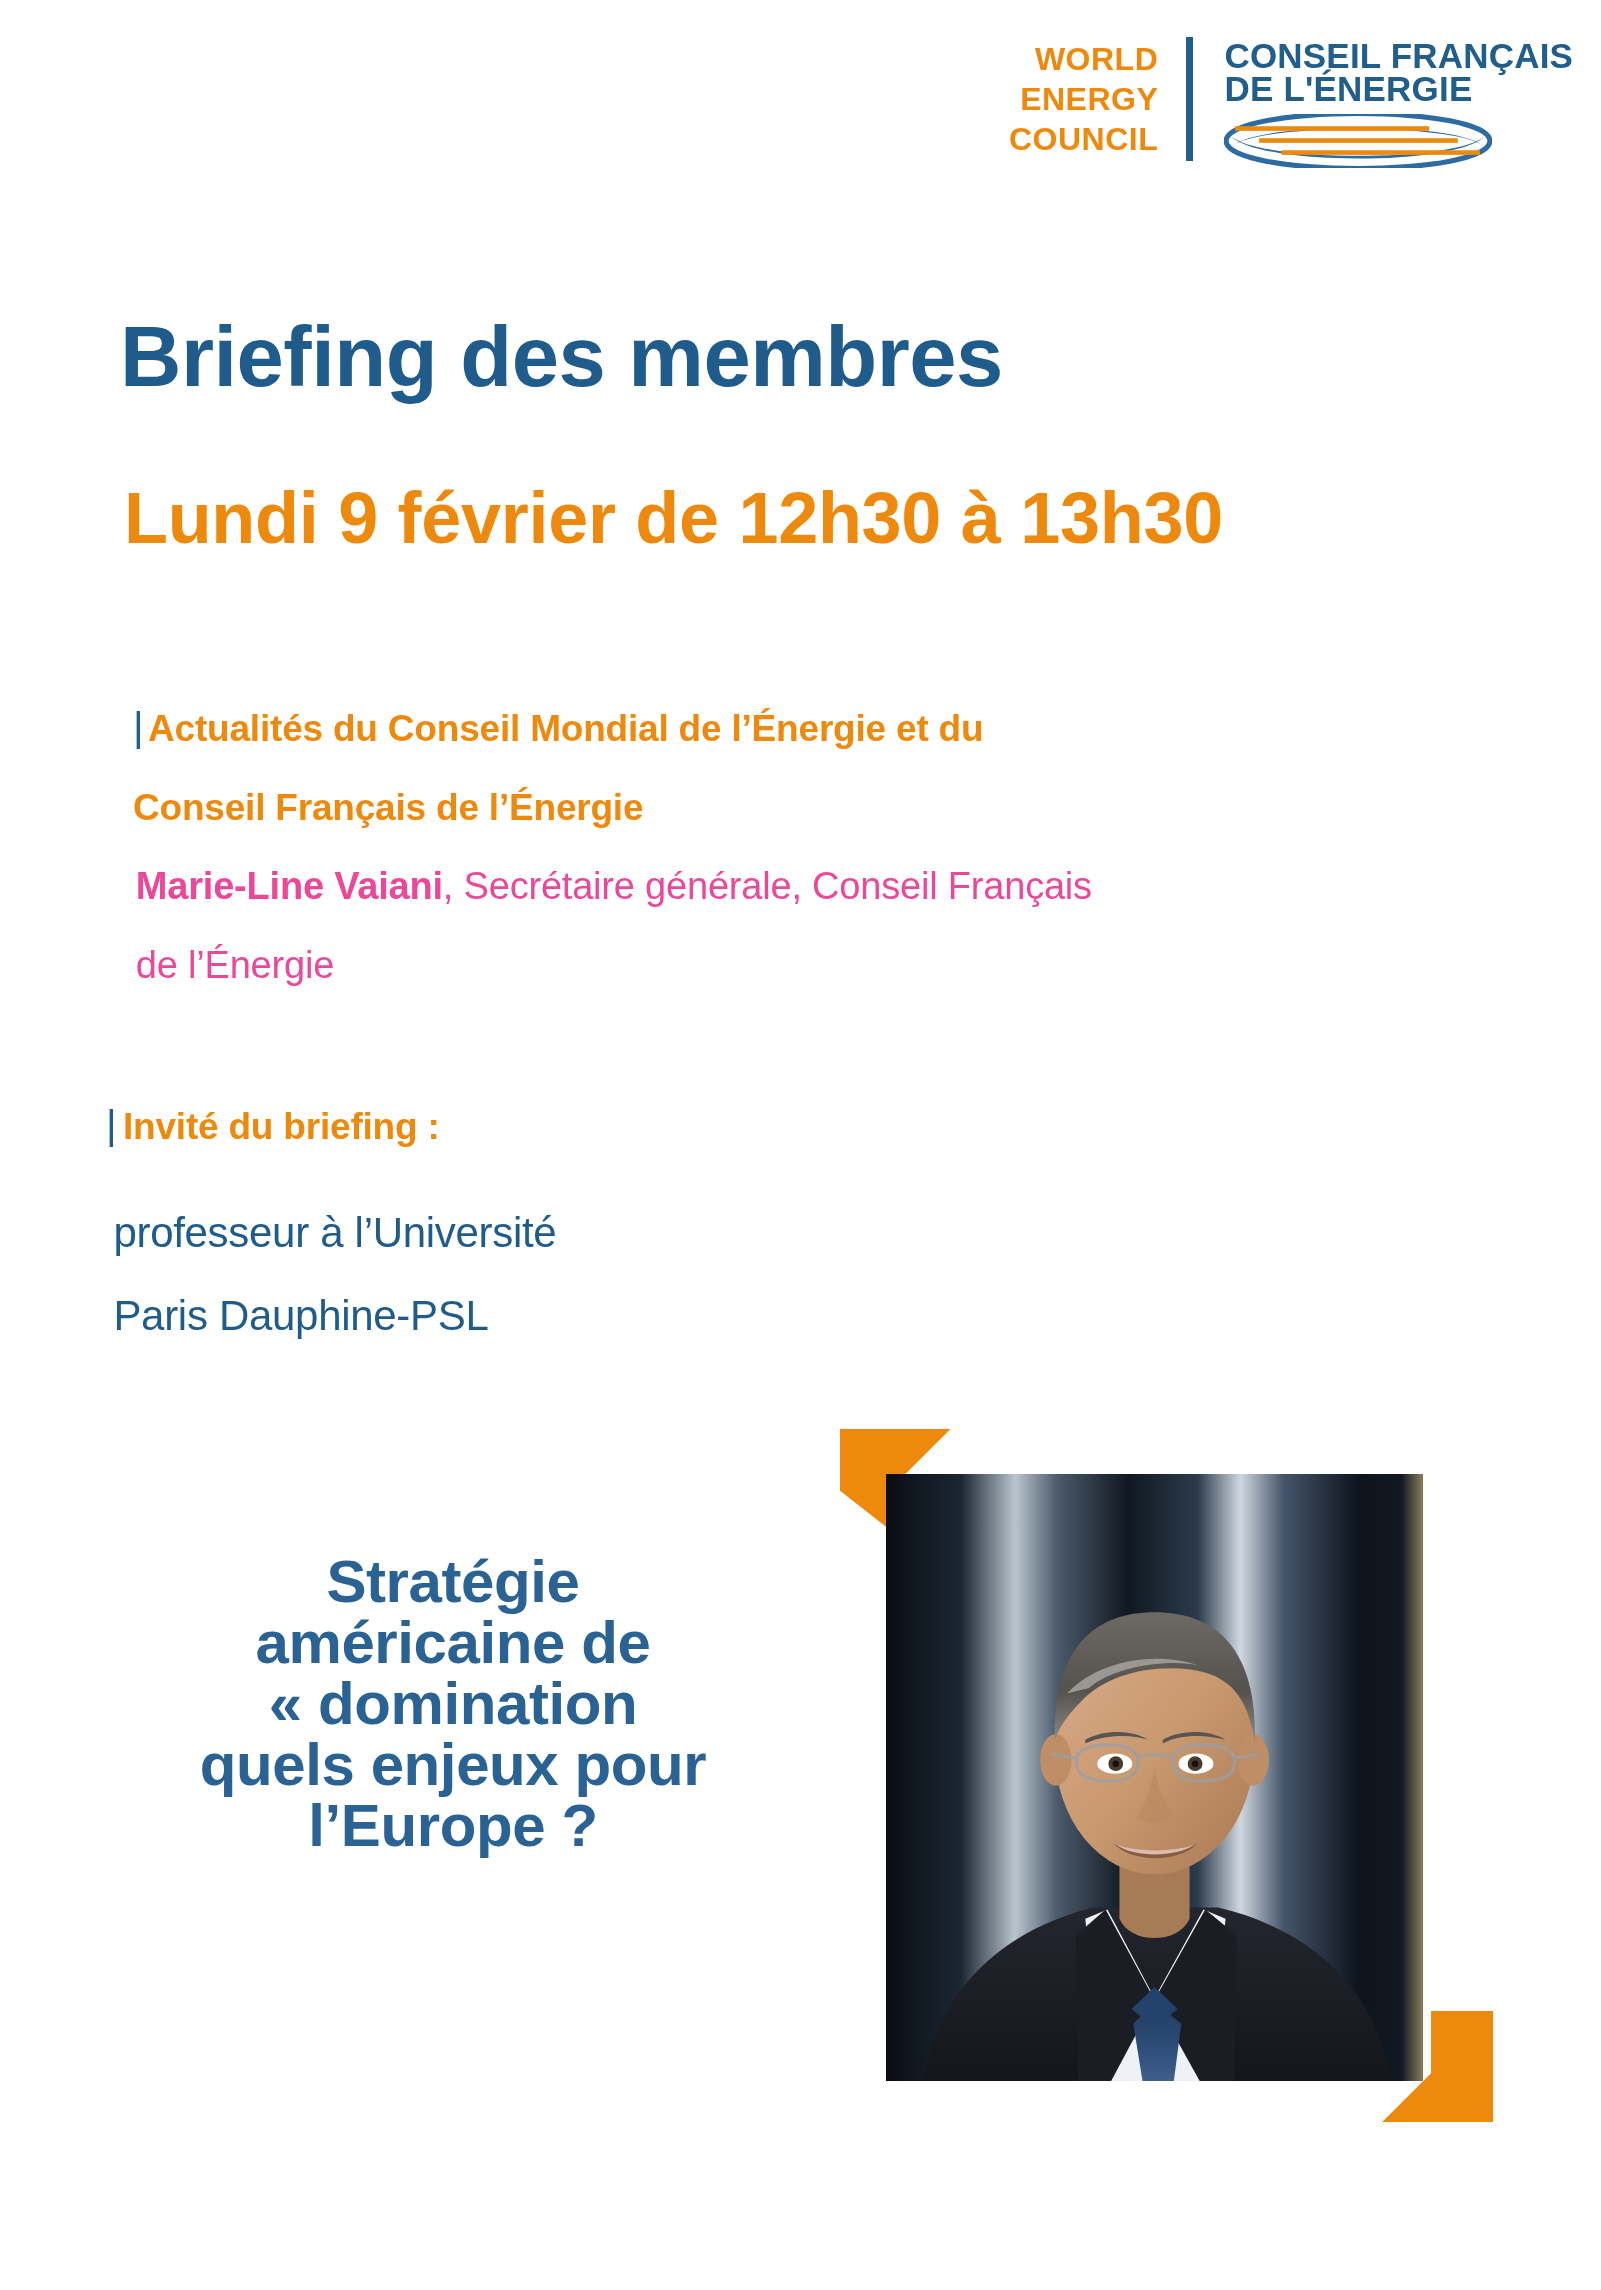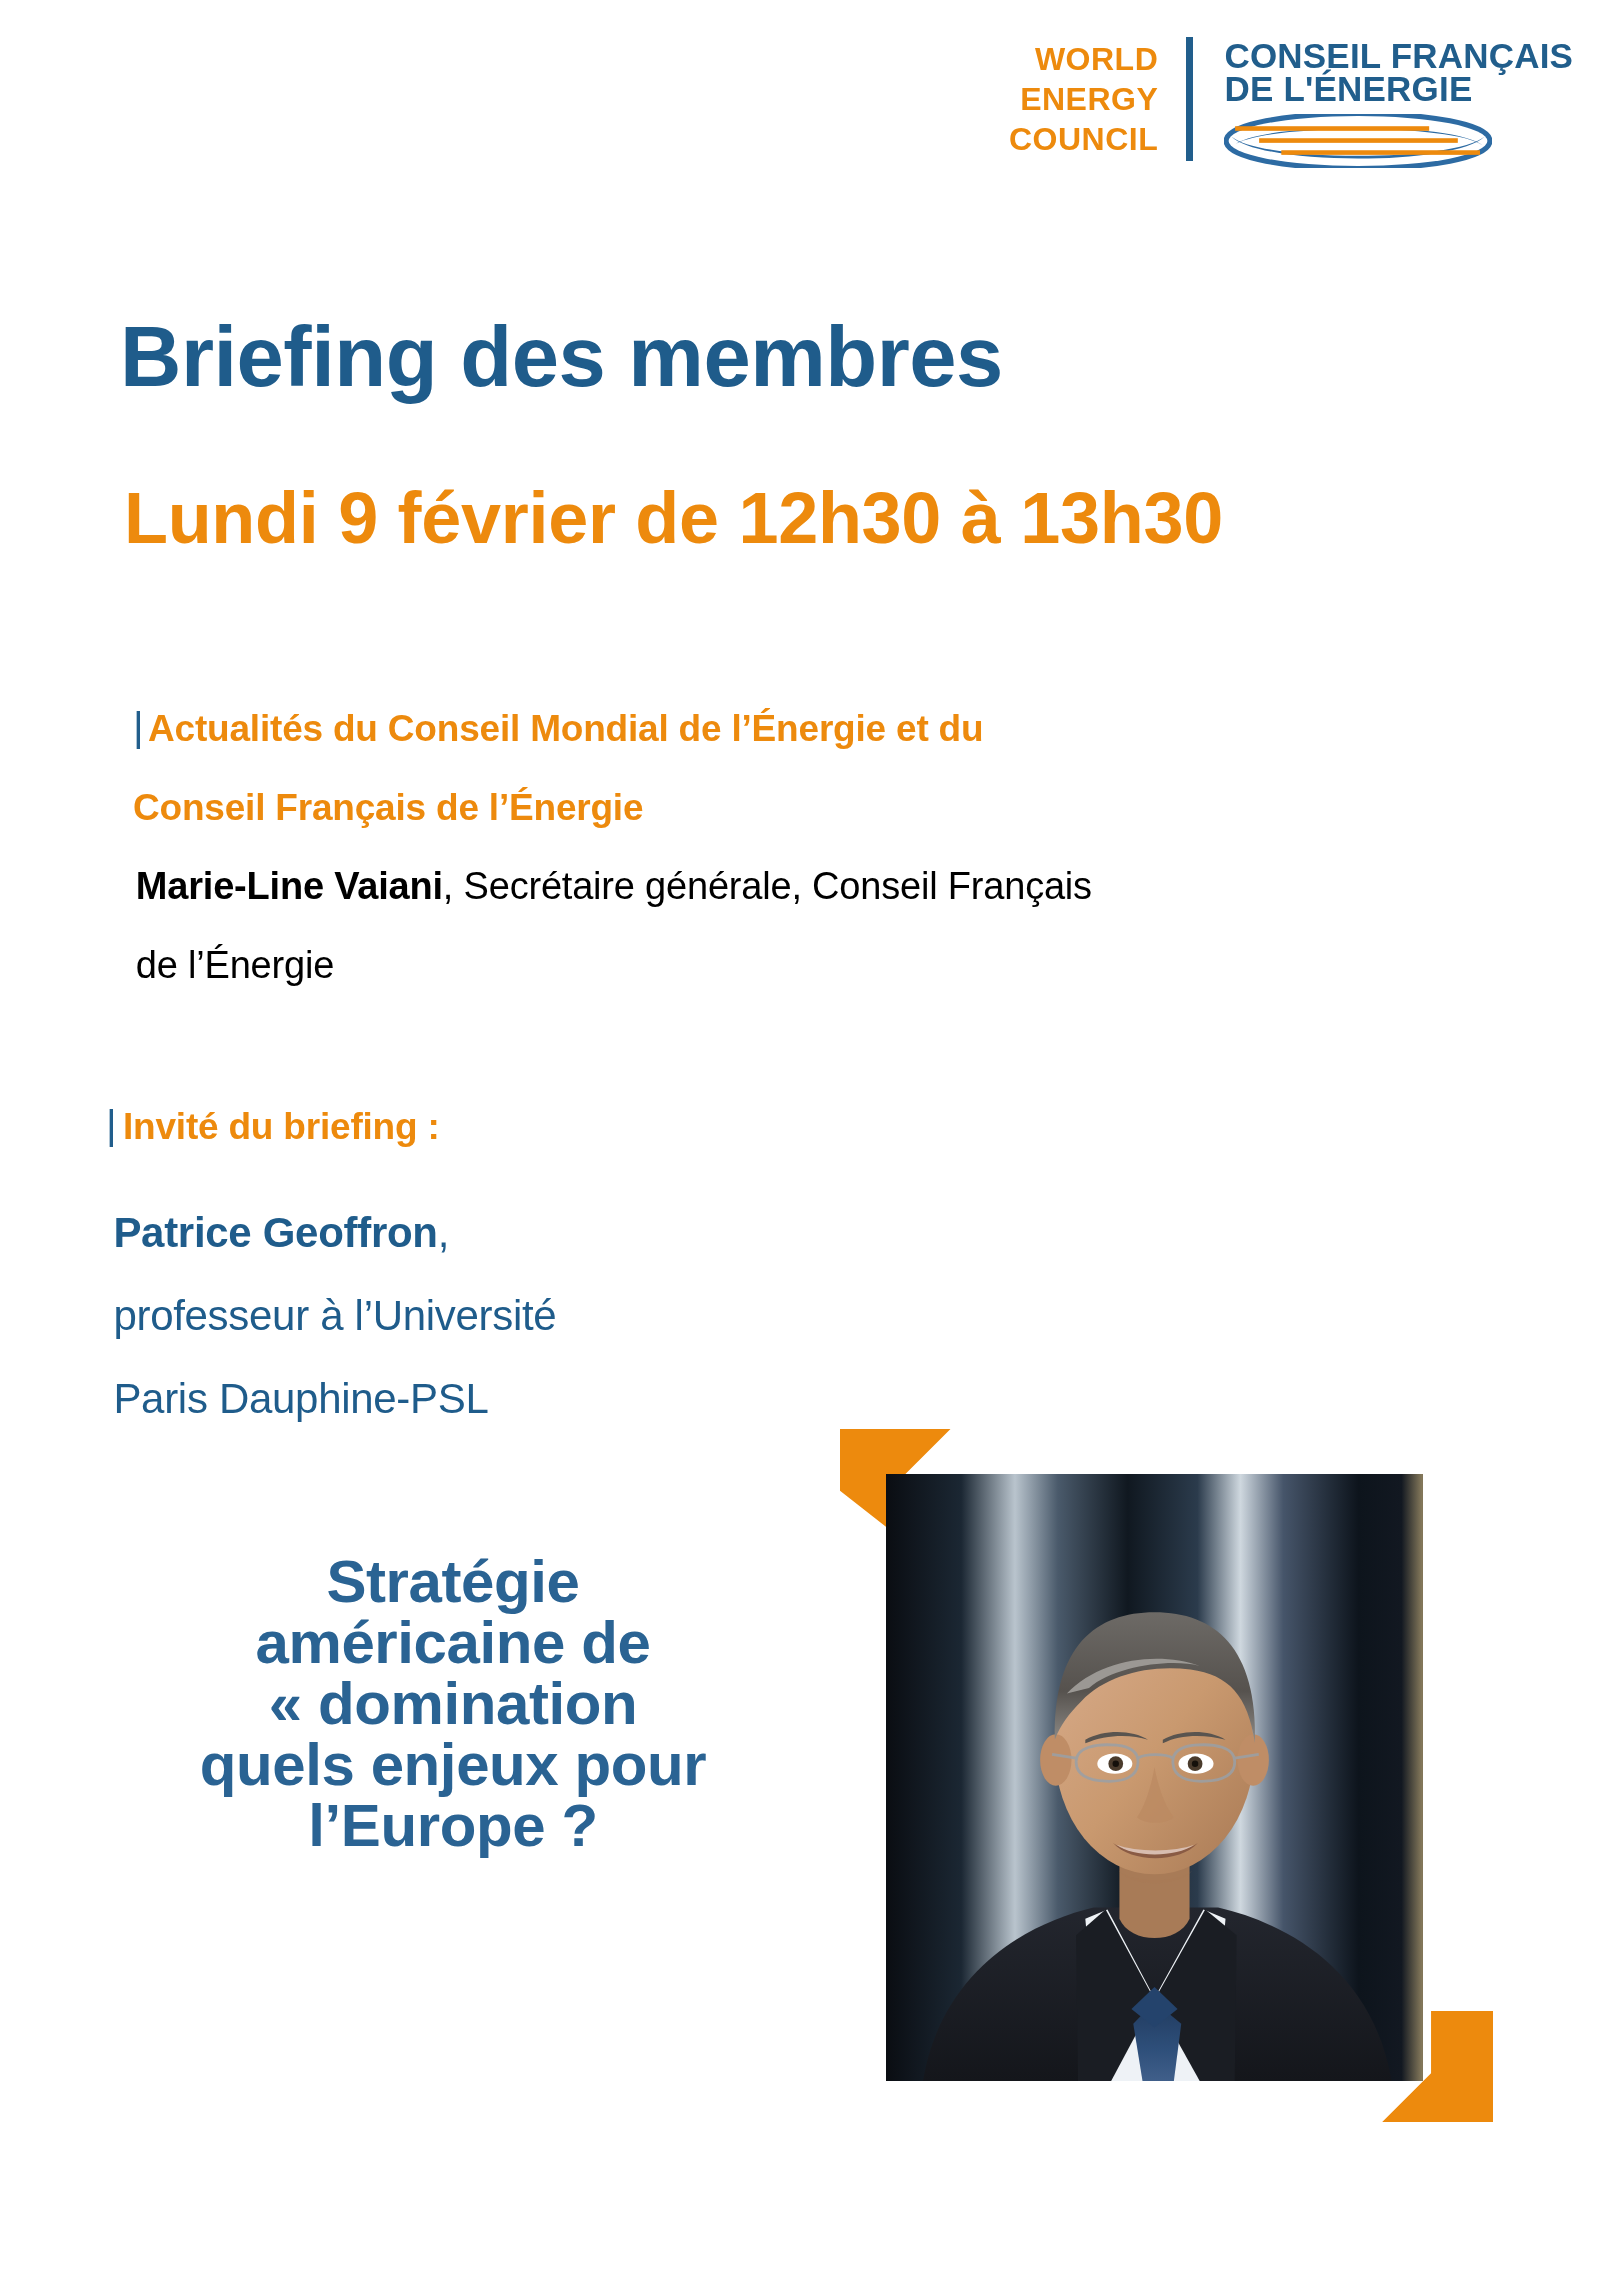--- a/index.html
+++ b/index.html
@@ -111,21 +111,21 @@
     line-height: 79px;
     letter-spacing: -0.2px;
   }
   .bar-head .bar {
     color: #215E8C;
     font-weight: normal;
     font-size: 41px;
     padding-right: 4.6px;
   }
   .speaker-line {
-    color: #000000;
+    color: #ec4899;
     font-family: "Liberation Sans", sans-serif;
     font-size: 38px;
     line-height: 79px;
     letter-spacing: -0.2px;
     padding-left: 2.8px;
   }
   .speaker-line b { font-weight: bold; }
 
   
   .section-two {
@@ -253,23 +253,20 @@
     <b>Marie-Line Vaiani</b><span>, Secrétaire générale, Conseil Français</span>
   </div>
   <div class="speaker-line">de l’Énergie</div>
 </div>
 
 <div class="section-two">
   <div class="guest-head">
     <span class="bar">|</span><span>Invité du briefing :</span>
   </div>
   <div class="guest-body">
-    <div class="nowrap">
-      <b>Patrice Geoffron</b><span>,</span>
-    </div>
     <div class="nowrap">professeur à l’Université</div>
     <div class="nowrap">Paris Dauphine-PSL</div>
   </div>
 </div>
 
 <div class="talk-title">
   <div>Stratégie</div>
   <div>américaine de</div>
   <div>« domination</div>
   <div>quels enjeux pour</div>

